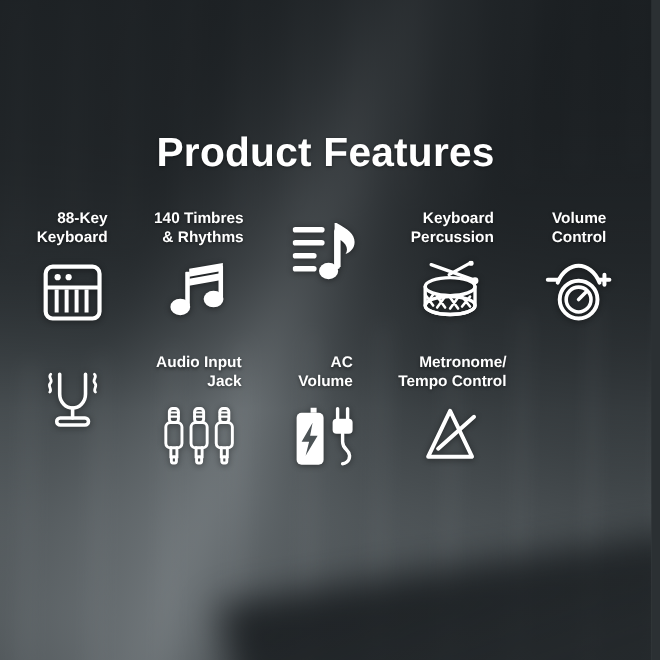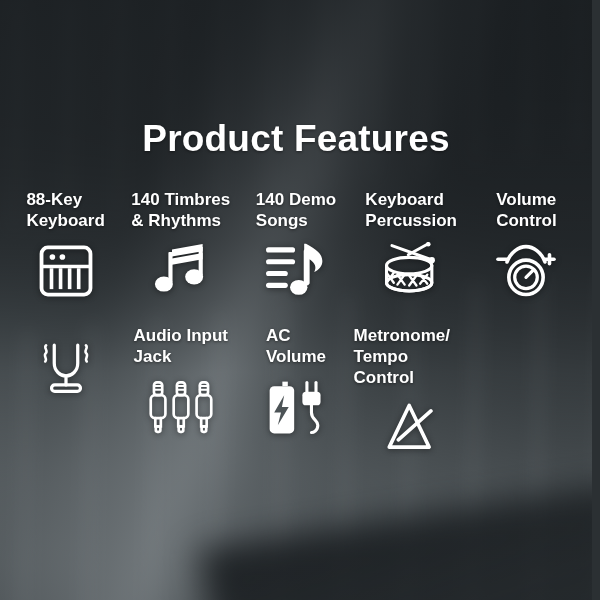--- a/index.html
+++ b/index.html
@@ -71,22 +71,22 @@
     text-shadow:0 1px 3px rgba(0,0,0,.45);
   }
 
   .grid{
     position:absolute;left:8px;right:8px;top:190px;
     display:grid;grid-template-columns:repeat(5,1fr);
     row-gap:24px;
   }
   .cell{display:flex;flex-direction:column;align-items:center;}
   .cell-label{
-    color:#ffffff;font-size:17px;font-weight:bold;line-height:1.22;
-    text-align:left;white-space:pre-line;
+    color:#ffffff;font-size:14px;font-weight:bold;line-height:1.22;
+    text-align:right;white-space:pre-line;
     text-shadow:0 1px 3px rgba(0,0,0,.5);
     min-height:36px;
   }
   .cell-icon{
     margin-top:9px;height:62px;display:flex;align-items:center;justify-content:center;
     filter:drop-shadow(0 1px 3px rgba(0,0,0,.45));
   }
   .cell-icon svg{display:block;}
 </style>
 </head>
@@ -132,22 +132,20 @@
             <path d="M20 18 L54 12 L54 19 L20 25 Z"></path>
             <rect x="16" y="11" width="4.6" height="34" rx="1"></rect>
             <rect x="49.6" y="5" width="4.6" height="32" rx="1"></rect>
             <ellipse cx="11" cy="46.5" rx="10" ry="8.4"></ellipse>
             <ellipse cx="44.6" cy="38.5" rx="10" ry="8.4"></ellipse>
           </svg>
         </div>
       </div>
 
       <div class="cell">
-        <div class="cell-label">140 Demo
-Songs</div>
         <div class="cell-icon">
           <svg width="60" height="56" viewBox="0 0 66 60" fill="#fff">
             <rect x="0" y="4" width="32" height="5.6" rx="2.8"></rect>
             <rect x="0" y="17" width="32" height="5.6" rx="2.8"></rect>
             <rect x="0" y="30" width="24" height="5.6" rx="2.8"></rect>
             <rect x="0" y="43" width="24" height="5.6" rx="2.8"></rect>
             <path d="M44 0 C55 6 62 11 62 19 C62 25 58 29 53 31 C56 26 54 21 48 17 L48 44 L42 44 L42 0 Z"></path>
             <rect x="41.5" y="6" width="5.8" height="40" rx="2"></rect>
             <ellipse cx="36" cy="48" rx="9.6" ry="8.2"></ellipse>
           </svg>

